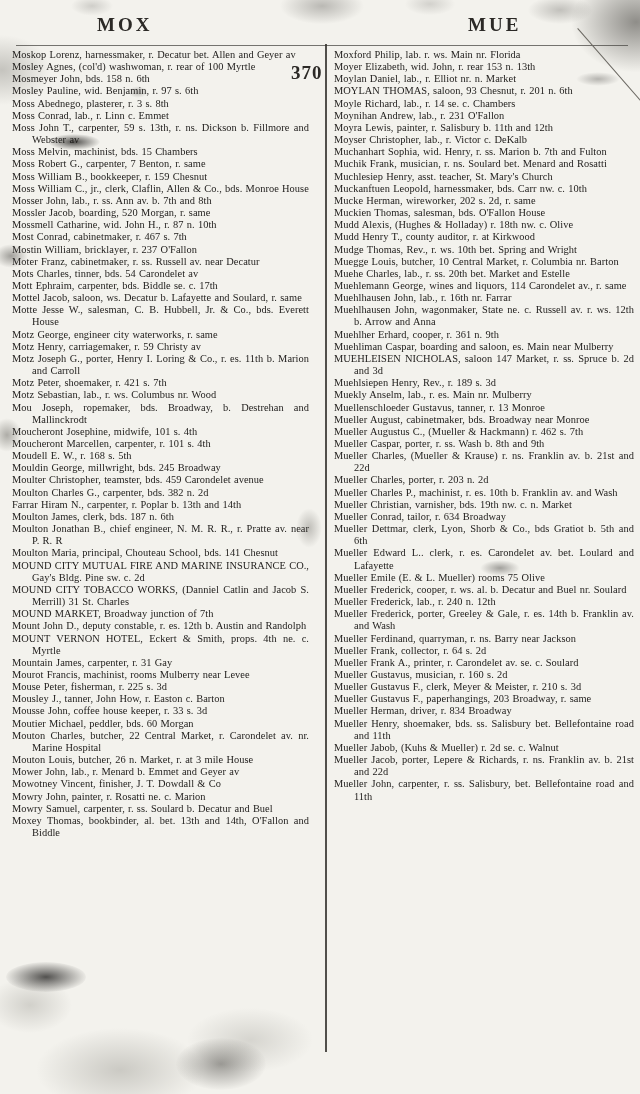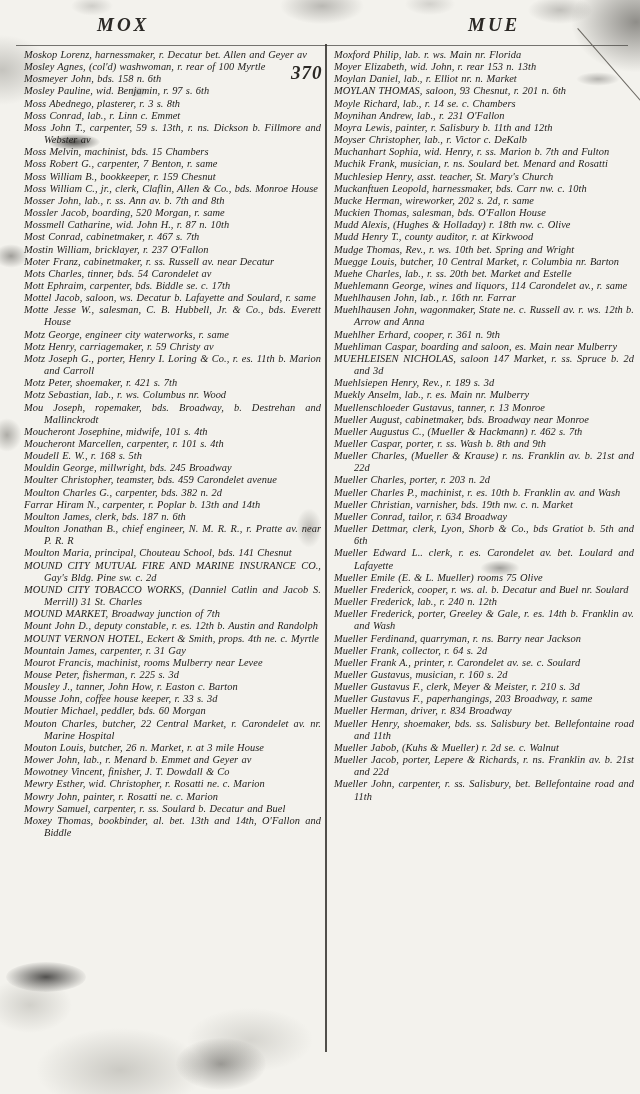--- a/index.html
+++ b/index.html
@@ -11,30 +11,29 @@
       radial-gradient(ellipse 46px 20px at 560px 10px, rgba(80,78,74,.30), transparent 70%),
       radial-gradient(ellipse 30px 14px at 92px 6px, rgba(80,78,74,.22), transparent 70%),
       radial-gradient(ellipse 36px 16px at 430px 4px, rgba(80,78,74,.20), transparent 70%),
       radial-gradient(ellipse 90px 70px at 636px 22px, rgba(60,58,54,.55), transparent 72%),
       radial-gradient(ellipse 70px 50px at 2px 70px, rgba(90,88,82,.30), transparent 70%),
       radial-gradient(ellipse 120px 60px at 120px 1070px, rgba(110,108,100,.30), transparent 70%),
       radial-gradient(ellipse 90px 46px at 250px 1040px, rgba(110,108,100,.22), transparent 70%),
       radial-gradient(ellipse 60px 40px at 30px 1005px, rgba(110,108,100,.25), transparent 70%);
     font-family:"Liberation Serif","DejaVu Serif",serif;
     color:#242220;
-    font-style:italic;
   }
   .hdr { position:absolute; top:14px; font-size:19px; font-weight:bold; letter-spacing:3px; color:#2b2926; }
   .hdr.guide-left  { left:97px; }
   .hdr.page-num    { left:291px; letter-spacing:1px;margin-top:48px; }
   .hdr.guide-right { left:468px;text-align:center; }
   .rule-top { position:absolute; top:45px; left:16px; width:612px; height:1px; background:#4a4844; opacity:.75; }
   .divider  { position:absolute; top:44px; left:325px; width:2px; height:1008px; background:#34322e; opacity:.85; }
   .col { position:absolute; top:49px; font-size:10.4px; line-height:12.15px; }
-  .col-left  { left:24px;  width:297px; }
+  .col-left  { left:12px;  width:297px; }
   .col-right { left:334px; width:300px; }
   .entry {
     text-align:justify; text-indent:-20px; padding-left:20px;
     word-spacing:.6px; letter-spacing:.05px;
   }
   .crease { position:absolute; top:28px; left:578px; width:100px; height:1px; background:#6b6862; transform:rotate(49deg); transform-origin:left top; }
   .stain { position:absolute; border-radius:50%; pointer-events:none; }
   .stain.s1 { left:48px;  top:134px;  width:52px; height:16px; background:radial-gradient(ellipse, rgba(25,24,22,.75), transparent 72%); }
   .stain.s2 { left:-6px;  top:244px;  width:34px; height:24px; background:radial-gradient(ellipse, rgba(60,58,54,.45), transparent 70%); }
   .stain.s3 { left:-8px;  top:418px;  width:30px; height:34px; background:radial-gradient(ellipse, rgba(70,68,62,.40), transparent 70%); }
@@ -104,21 +103,20 @@
       <div class="entry">Mountain James, carpenter, r. 31 Gay</div>
       <div class="entry">Mourot Francis, machinist, rooms Mulberry near Levee</div>
       <div class="entry">Mouse Peter, fisherman, r. 225 s. 3d</div>
       <div class="entry">Mousley J., tanner, John How, r. Easton c. Barton</div>
       <div class="entry">Mousse John, coffee house keeper, r. 33 s. 3d</div>
       <div class="entry">Moutier Michael, peddler, bds. 60 Morgan</div>
       <div class="entry">Mouton Charles, butcher, 22 Central Market, r. Carondelet av. nr. Marine Hospital</div>
       <div class="entry">Mouton Louis, butcher, 26 n. Market, r. at 3 mile House</div>
       <div class="entry">Mower John, lab., r. Menard b. Emmet and Geyer av</div>
       <div class="entry">Mowotney Vincent, finisher, J. T. Dowdall &amp; Co</div>
-      <div class="entry">Mewry Esther, wid. Christopher, r. Rosatti ne. c. Marion</div>
       <div class="entry">Mowry John, painter, r. Rosatti ne. c. Marion</div>
       <div class="entry">Mowry Samuel, carpenter, r. ss. Soulard b. Decatur and Buel</div>
       <div class="entry">Moxey Thomas, bookbinder, al. bet. 13th and 14th, O'Fallon and Biddle</div>
     </div>
 
   <div class="col col-right">
       <div class="entry">Moxford Philip, lab. r. ws. Main nr. Florida</div>
       <div class="entry">Moyer Elizabeth, wid. John, r. rear 153 n. 13th</div>
       <div class="entry">Moylan Daniel, lab., r. Elliot nr. n. Market</div>
       <div class="entry">MOYLAN THOMAS, saloon, 93 Chesnut, r. 201 n. 6th</div>

